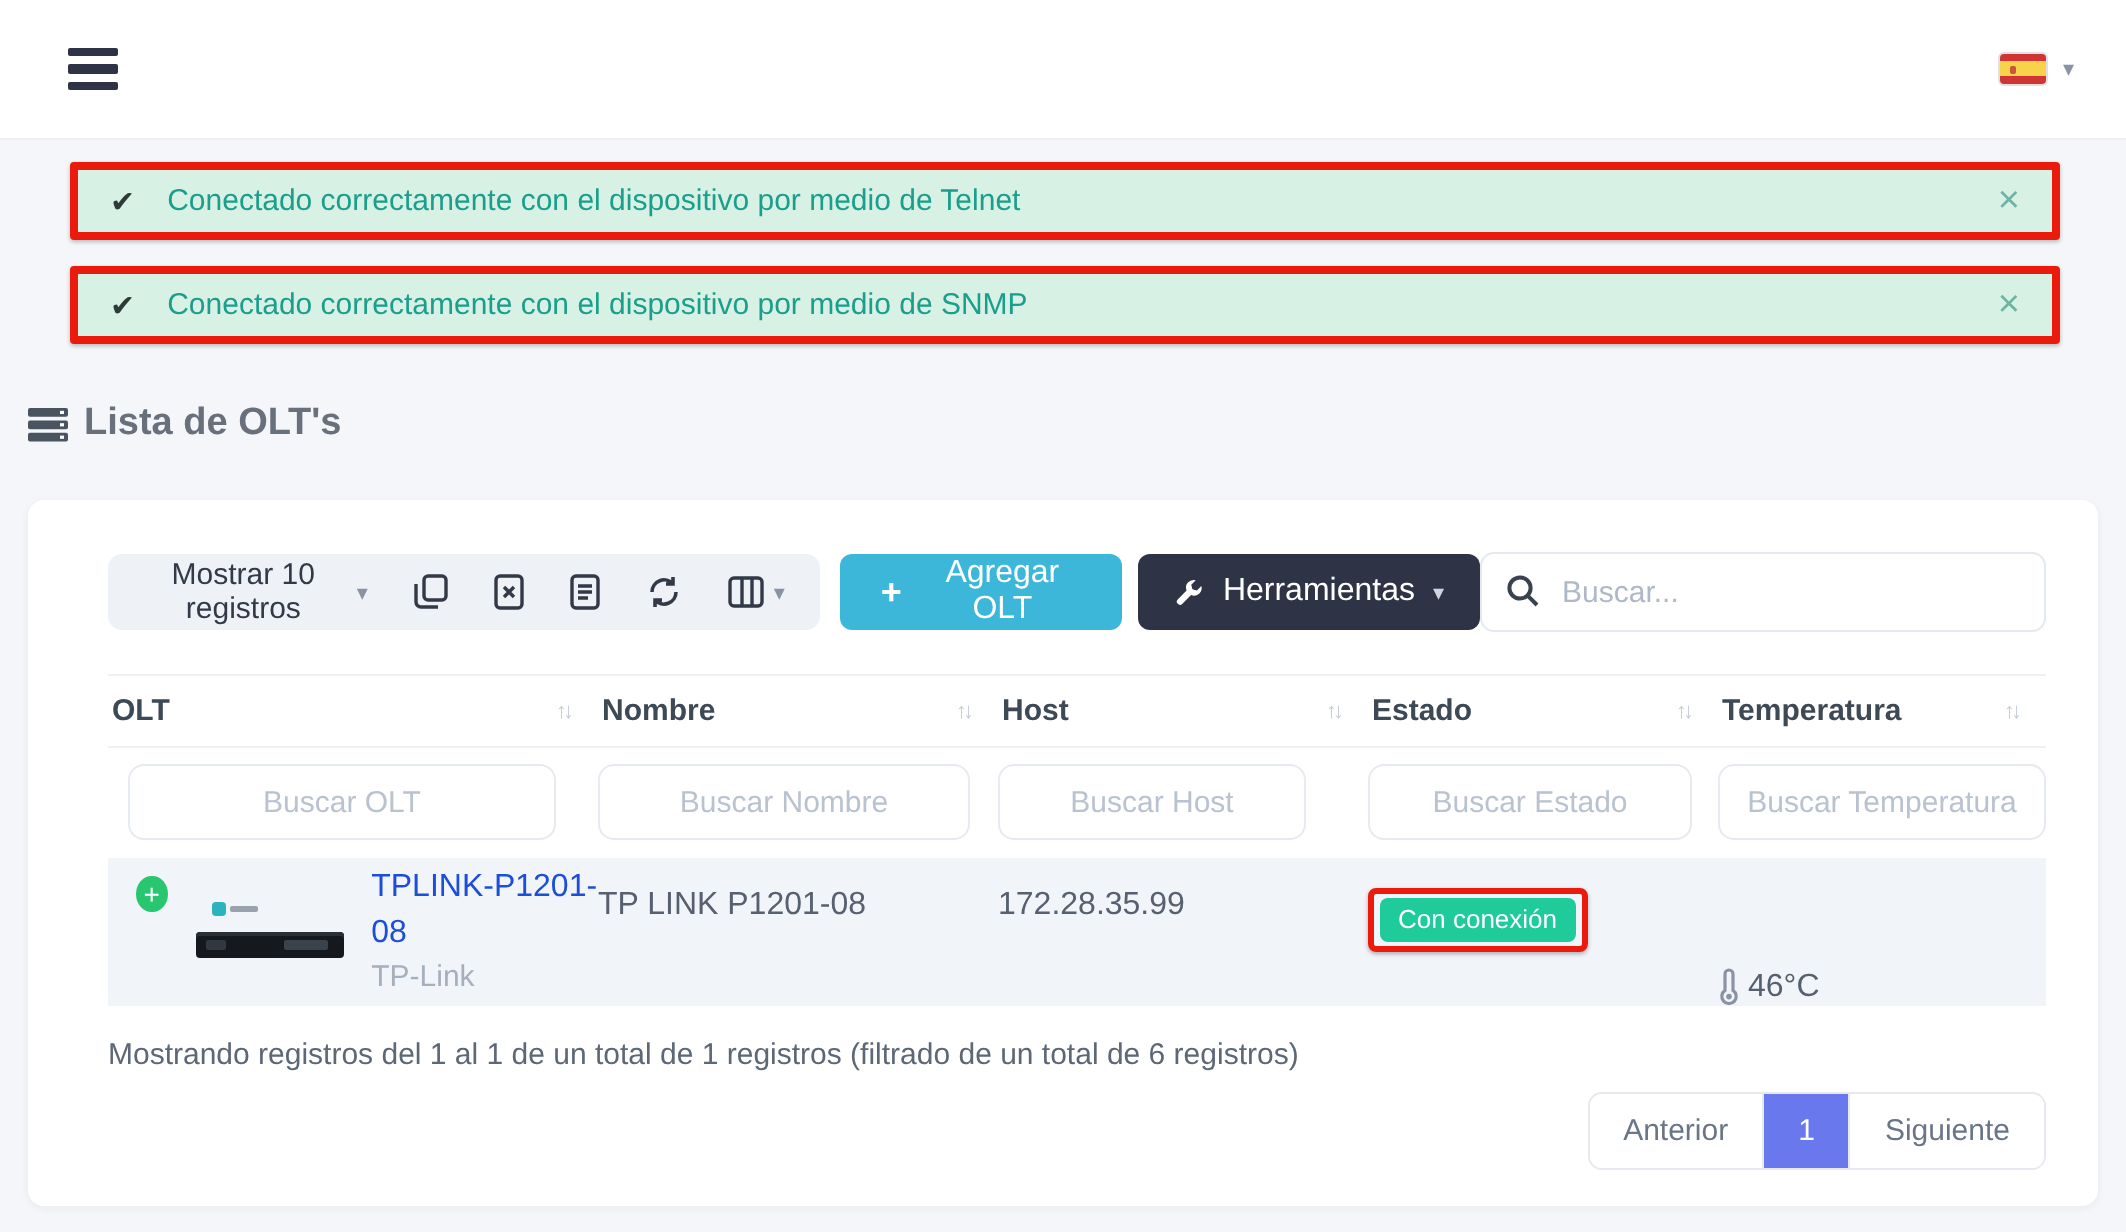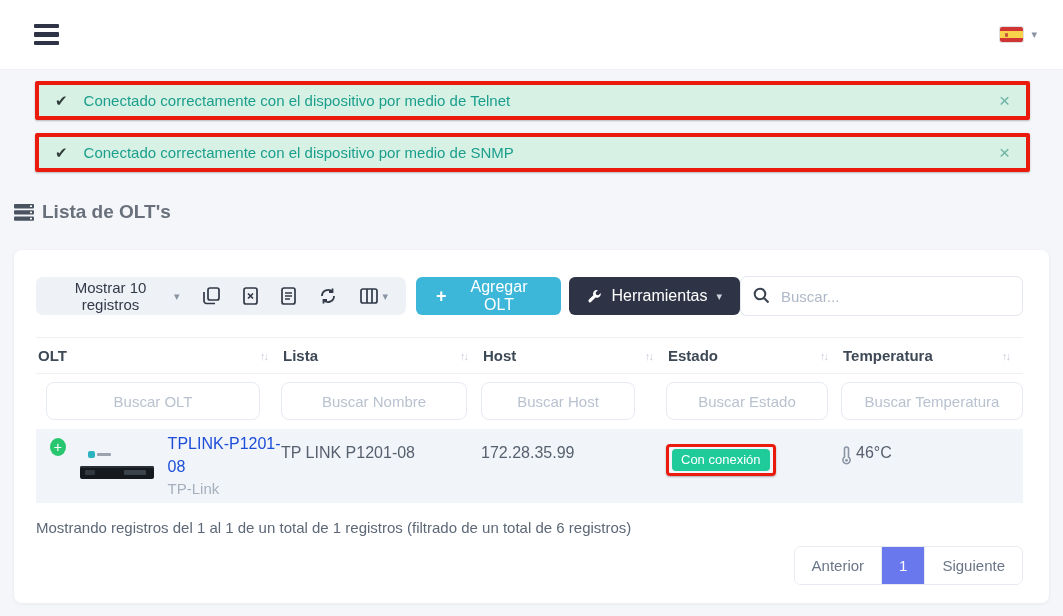--- a/index.html
+++ b/index.html
@@ -47,21 +47,21 @@
   .alert .check{color:#2f3b39;font-size:15px;margin-right:16px;}
   .alert .msg{color:var(--alert-text);font-size:15px;flex:1;}
   .alert .close{background:none;border:none;color:var(--alert-close);font-size:19px;cursor:pointer;line-height:1;}
 
   
   .page-heading{display:flex;align-items:center;gap:8px;margin:29px 0 0 14px;}
   .page-heading svg{display:block;}
   .page-title{color:var(--heading-text);font-size:19px;font-weight:bold;}
 
   
-  .card{background:#fff;margin:27px 14px 0 14px;border-radius:8px;padding:26px 26px 18px 22px;
+  .card{background:#fff;margin:27px 14px 0 14px;border-radius:8px;padding:26px 26px 18px 40px;
     box-shadow:0 1px 4px rgba(40,50,70,.06);}
 
   .toolbar{display:flex;align-items:center;}
   .toolbar-pill{display:flex;align-items:center;height:38px;background:var(--pill-bg);border-radius:7px;
     padding:0 18px;gap:23px;color:var(--toolbar-text);}
   .length-menu{display:flex;align-items:center;gap:7px;font-size:15px;cursor:pointer;background:none;border:none;color:var(--toolbar-text);}
   .icon-btn{background:none;border:none;cursor:pointer;color:var(--toolbar-text);display:flex;align-items:center;gap:5px;padding:0;}
   .btn-add{display:flex;align-items:center;gap:10px;height:38px;margin-left:10px;padding:0 20px;
     background:var(--teal-button);color:#fff;border:none;border-radius:6px;font-size:16px;cursor:pointer;}
   .btn-add .plus{font-size:18px;font-weight:bold;}
@@ -99,21 +99,21 @@
     box-shadow:inset 0 2px 0 #2a2f36;}
   .device .body::after{content:"";position:absolute;right:8px;top:4px;width:22px;height:5px;background:#3a424c;border-radius:1px;}
   .device .body::before{content:"";position:absolute;left:5px;top:4px;width:10px;height:5px;background:#31383f;border-radius:1px;}
   .olt-names{line-height:1.45;}
   .olt-name{color:#1d4ed8;font-size:16px;}
   .olt-vendor{color:var(--cell-sub);font-size:15px;}
   .badge-annotation{display:inline-block;border:3px solid var(--annotation-red);border-radius:4px;padding:2px 3px;
     box-shadow:0 1px 2px rgba(0,0,0,.3);}
   .badge{display:inline-block;background:var(--badge-green);color:#fff;font-size:13px;
     padding:3px 9px 4px 9px;border-radius:4px;}
-  .td-temp{display:flex;align-items:flex-start;gap:4px;}
+  .td-temp{display:flex;align-items:flex-end;gap:4px;}
   .td-temp svg{margin-top:2px;}
 
   
   .table-info{margin-top:16px;color:var(--footer-text);font-size:15px;}
   .pagination-row{display:flex;justify-content:flex-end;margin-top:10px;}
   .pagination{display:flex;border-radius:7px;overflow:hidden;border:1px solid var(--page-border);}
   .page-btn{background:#fff;border:none;border-right:1px solid var(--page-border);color:var(--page-text);
     font-size:15px;padding:10px 17px;cursor:pointer;}
   .page-btn:last-child{border-right:none;}
   .page-btn.active{background:var(--page-active);color:#fff;}
@@ -227,21 +227,21 @@
   </div>
 
   <div class="table">
 
     <div class="tr thead">
       <div class="th">
         <span>OLT</span>
         <span class="sort">↑↓</span>
       </div>
       <div class="th">
-        <span>Lista</span>
+        <span>Nombre</span>
         <span class="sort">↑↓</span>
       </div>
       <div class="th">
         <span>Host</span>
         <span class="sort">↑↓</span>
       </div>
       <div class="th">
         <span>Estado</span>
         <span class="sort">↑↓</span>
       </div>

